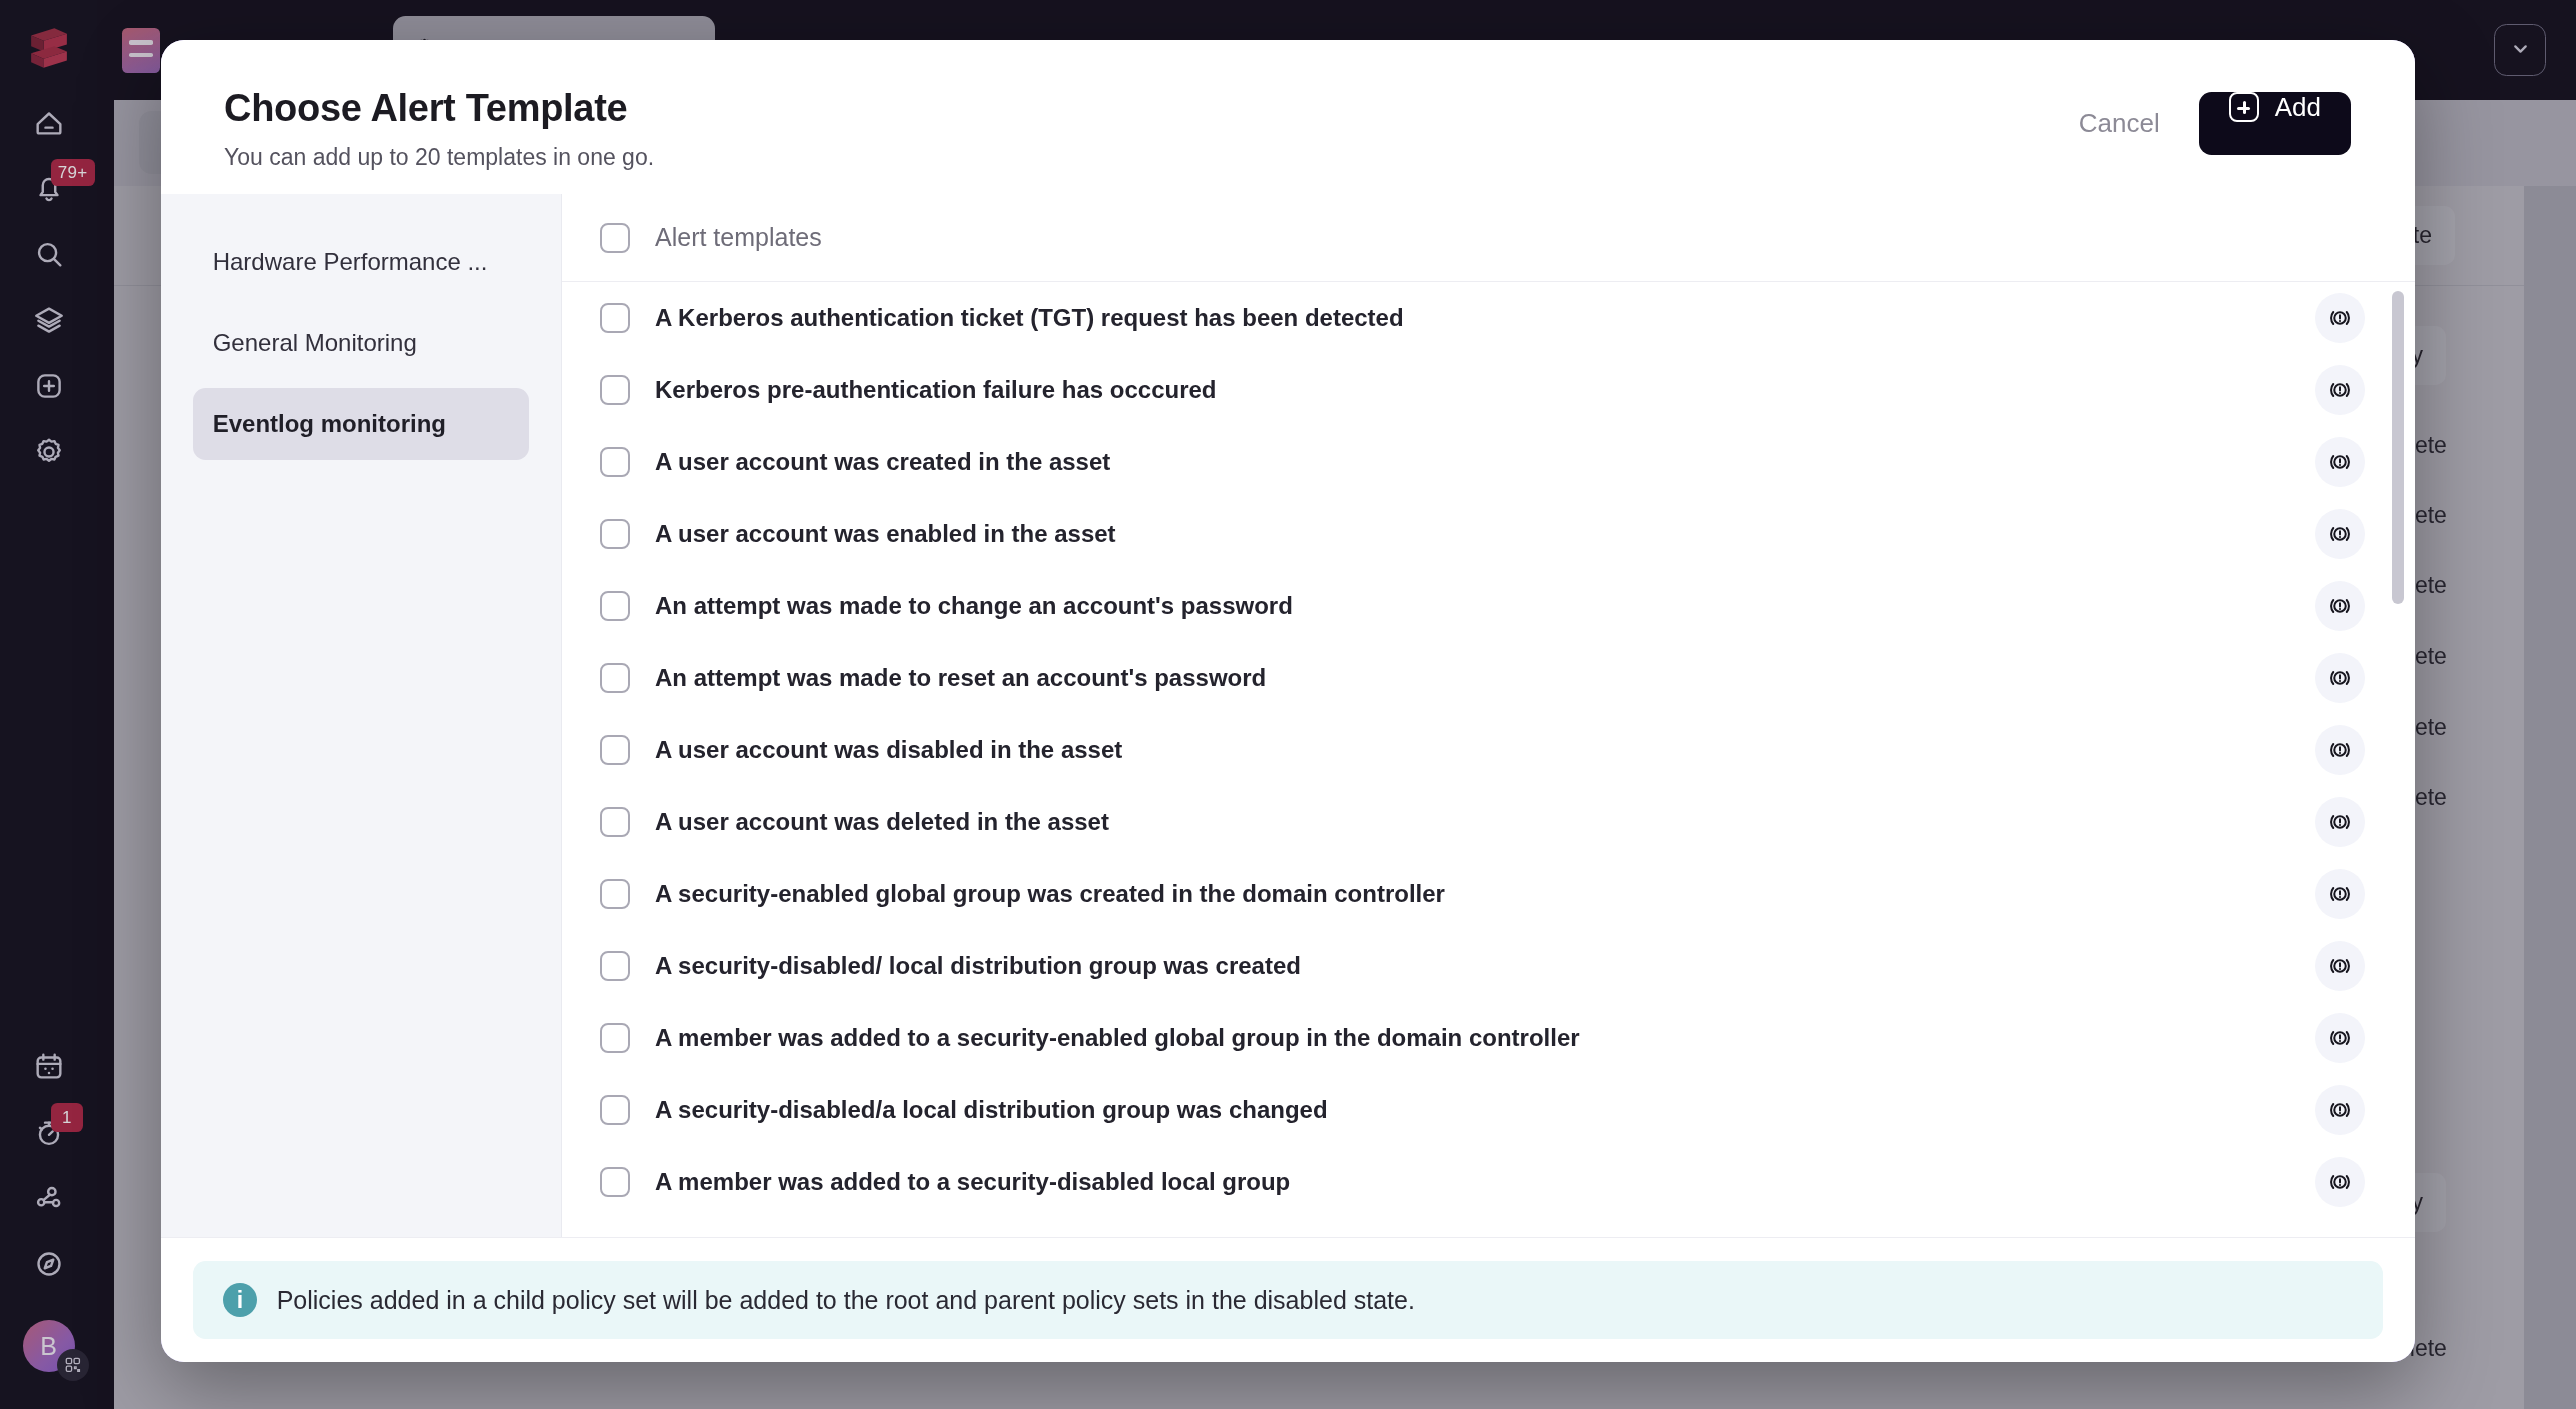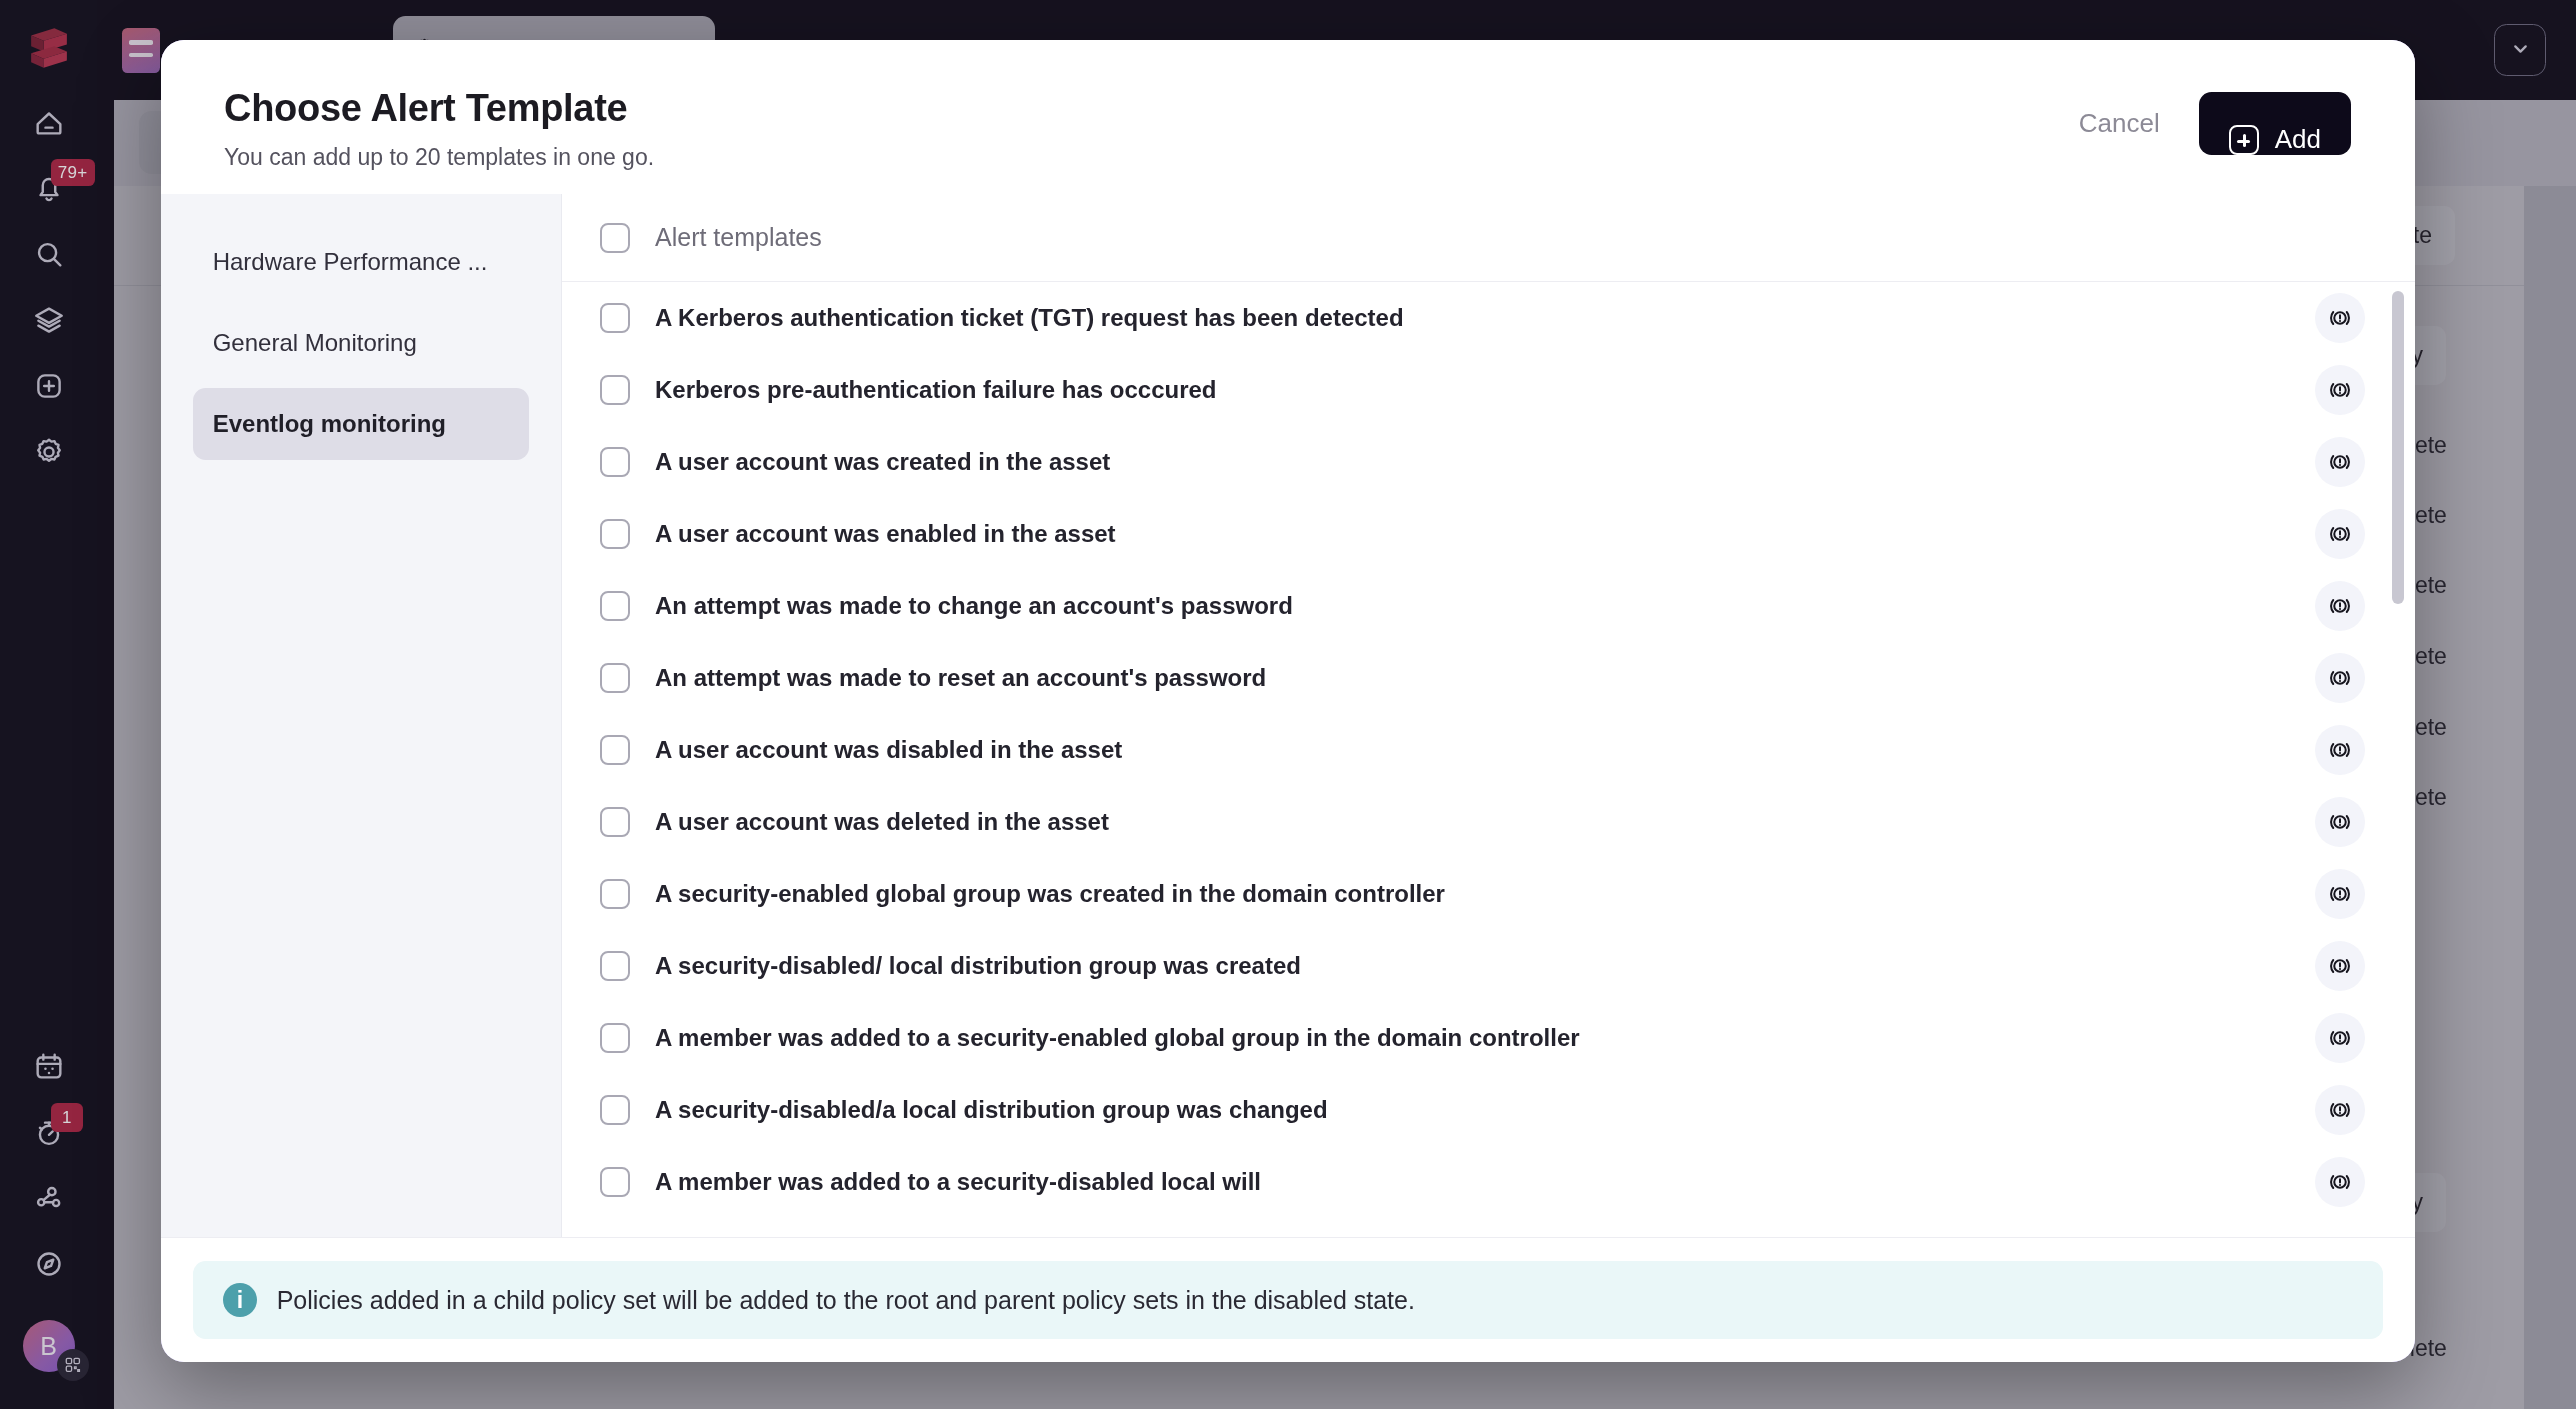--- a/index.html
+++ b/index.html
@@ -133,21 +133,21 @@
     height: 154px; flex: none;
     display: flex; align-items: flex-start; padding: 47px 64px 0 63px;
     background: #fff;
   }
   #modal-title { font-size: 38px; font-weight: 700; color: #1c1b22; letter-spacing: -0.3px; }
   #modal-subtitle { margin-top: 14.3px; font-size: 23px; color: #54525e; }
   #header-actions { margin-left: auto; display: flex; align-items: center; gap: 39px; padding-top: 5.4px; }
   #cancel-btn { font-size: 26px; color: #8c8a96; background: none; border: none;
                 font-family: inherit; cursor: pointer; }
   #add-btn {
-    display: flex; align-items: flex-end; gap: 16px;
+    display: flex; align-items: flex-start; gap: 16px;
     background: #0d0a1a; color: #fff; border: none; border-radius: 12.5px;
     padding: 0 30px; height: 63px; font-size: 26px; font-family: inherit; cursor: pointer;
   }
   #add-btn .plus-box {
     width: 30px; height: 30px; border: 2.1px solid #fff; border-radius: 8px;
     position: relative;
   }
   #add-btn .plus-box::before, #add-btn .plus-box::after {
     content: ""; position: absolute; background: #fff; border-radius: 1.8px;
   }
@@ -600,21 +600,21 @@
                     <circle cx="12" cy="12" r="4.6"></circle>
                     <path d="M12 9.8 V12.3"></path>
                     <circle cx="12" cy="14.4" r=".85" fill="#17161f" stroke="none"></circle>
                     <path d="M6.6 7.2 A7.4 7.4 0 0 0 6.6 16.8"></path>
                     <path d="M17.4 7.2 A7.4 7.4 0 0 1 17.4 16.8"></path>
                   </svg>
                 </span>
               </div>
               <div class="row">
                 <span class="cbox"></span>
-                <span class="lbl">A member was added to a security-disabled local will</span>
+                <span class="lbl">A member was added to a security-disabled local group</span>
                 <span class="alert-ico">
                   <svg viewBox="0 0 24 24" fill="none" stroke="#17161f" stroke-width="1.6" stroke-linecap="round">
                     <circle cx="12" cy="12" r="4.6"></circle>
                     <path d="M12 9.8 V12.3"></path>
                     <circle cx="12" cy="14.4" r=".85" fill="#17161f" stroke="none"></circle>
                     <path d="M6.6 7.2 A7.4 7.4 0 0 0 6.6 16.8"></path>
                     <path d="M17.4 7.2 A7.4 7.4 0 0 1 17.4 16.8"></path>
                   </svg>
                 </span>
               </div>

